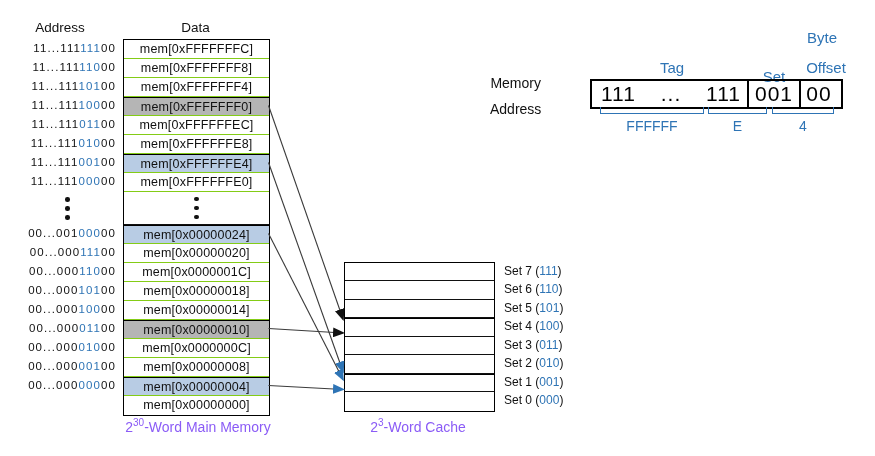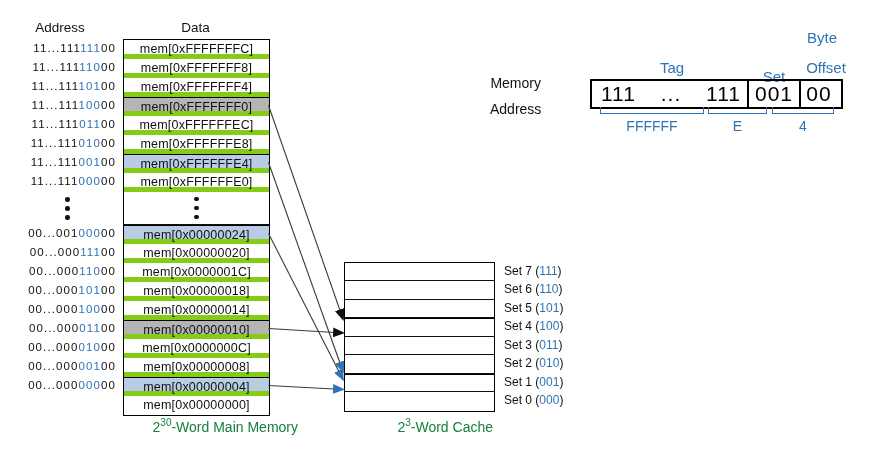--- a/index.html
+++ b/index.html
@@ -14,31 +14,31 @@
 
   
   .col-header{font-size:13.5px;color:#111;}
 
   
   #addr-col{left:0;top:39px;width:117px;}
   .addr-row{height:19px;line-height:19px;font-size:11.5px;letter-spacing:1.1px;text-align:right;padding-right:1px;white-space:nowrap;margin-left:12px;}
   .gap-row{height:33px;display:flex;align-items:center;justify-content:center;}
   
   #mem-table{left:123px;top:39px;width:145px;border:1.5px solid #000;background:#fff;}
-  .mem-row{height:19px;line-height:18px;font-size:12.5px;letter-spacing:.2px;text-align:center;border-bottom:5px solid #84cc16;box-sizing:border-box;background:#fff;}
+  .mem-row{height:19px;line-height:18px;font-size:12.5px;letter-spacing:.2px;text-align:center;border-bottom:1px solid #84cc16;box-sizing:border-box;background:#fff;}
   .mem-row:last-child{border-bottom:none;}
   #mem-table .gap-row{border-bottom:1px solid #111;box-sizing:border-box;}
   .hl-gray{background:var(--hlgray);border-top:.5px solid #000;}
   .hl-blue{background:var(--hlblue);border-top:.5px solid #000;}
 
   .dots{display:flex;flex-direction:column;gap:4.5px;}
   .dots i{width:4.5px;height:4.5px;border-radius:50%;background:#111;display:block;}
 
   
-  .caption{font-size:14px;color:#15803d;white-space:nowrap;text-align:right;}
+  .caption{font-size:14px;color:#8b5cf6;white-space:nowrap;}
   .caption sup{font-size:10px;}
 
   
   #cache-table{left:344px;top:261.5px;width:149px;border:1.5px solid #000;background:#fff;}
   .cache-row{height:18.5px;border-bottom:1px solid #111;box-sizing:border-box;background:#fff;}
   .cache-row:last-child{border-bottom:none;}
   #set-labels{left:504px;top:261.5px;}
   .set-label{height:18.5px;line-height:18.5px;font-size:12px;white-space:nowrap;}
 
   

